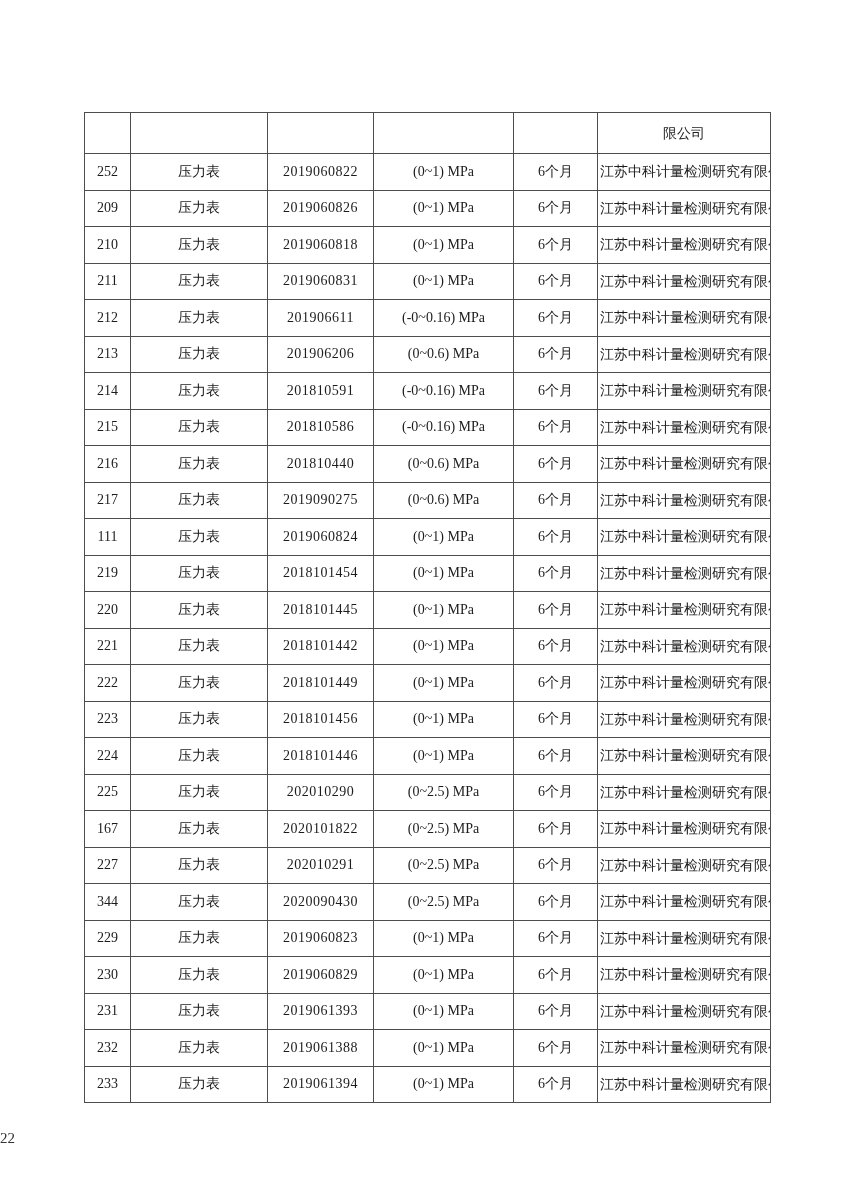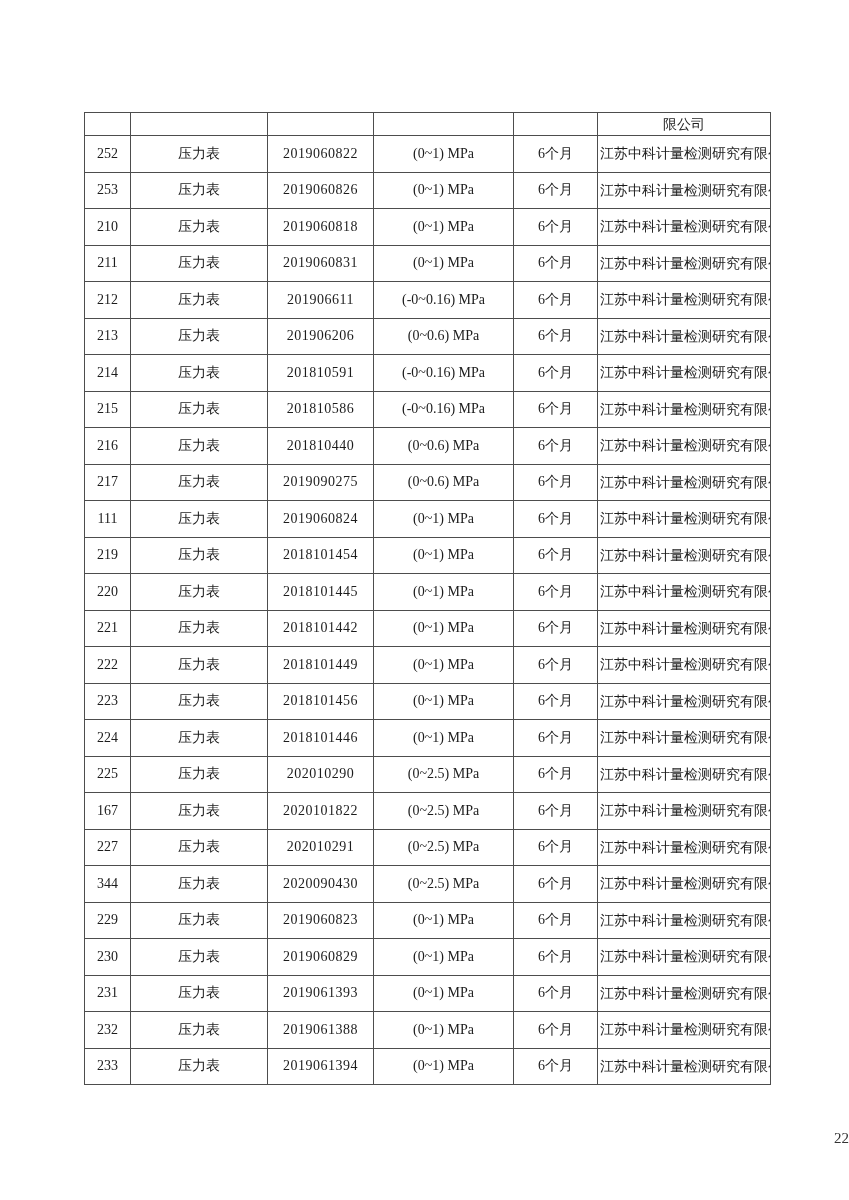--- a/index.html
+++ b/index.html
@@ -26,38 +26,38 @@
   }
   table.cal-table td {
     border: 1px solid #4d4d4d;
     text-align: center;
     vertical-align: middle;
     padding: 0 2px;
     font-size: 14px;
     overflow: hidden;
     white-space: nowrap;
   }
-  tr.carryover-row { height: 23px; }
+  tr.carryover-row { height: 41px; }
   tr.data-row { height: 36.5px; }
   td.col-index   { font-size: 15px; }
   td.col-serial  { font-size: 15px; letter-spacing: 0.5px; }
   td.col-range   { font-size: 14px; }
   td.col-company {
     font-size: 13.5px;
     line-height: 17px;
     padding: 0 8px;
     white-space: normal;
     word-break: break-all;
   }
   .page-footer {
     position: absolute;
     top: 1130px;
     left: 0;
     width: 100%;
-    text-align: right;
+    text-align: left;
     font-size: 15px;
     color: #333333;
   }
 </style>
 </head>
 <body>
 
 <div class="page">
 
   <table class="cal-table">
@@ -82,21 +82,21 @@
     <tr class="data-row">
       <td class="col-index">252</td>
       <td class="col-name">压力表</td>
       <td class="col-serial">2019060822</td>
       <td class="col-range">(0~1) MPa</td>
       <td class="col-interval">6个月</td>
       <td class="col-company">江苏中科计量检测研究有限公司</td>
     </tr>
 
     <tr class="data-row">
-      <td class="col-index">253</td>
+      <td class="col-index">209</td>
       <td class="col-name">压力表</td>
       <td class="col-serial">2019060826</td>
       <td class="col-range">(0~1) MPa</td>
       <td class="col-interval">6个月</td>
       <td class="col-company">江苏中科计量检测研究有限公司</td>
     </tr>
 
     <tr class="data-row">
       <td class="col-index">210</td>
       <td class="col-name">压力表</td>

